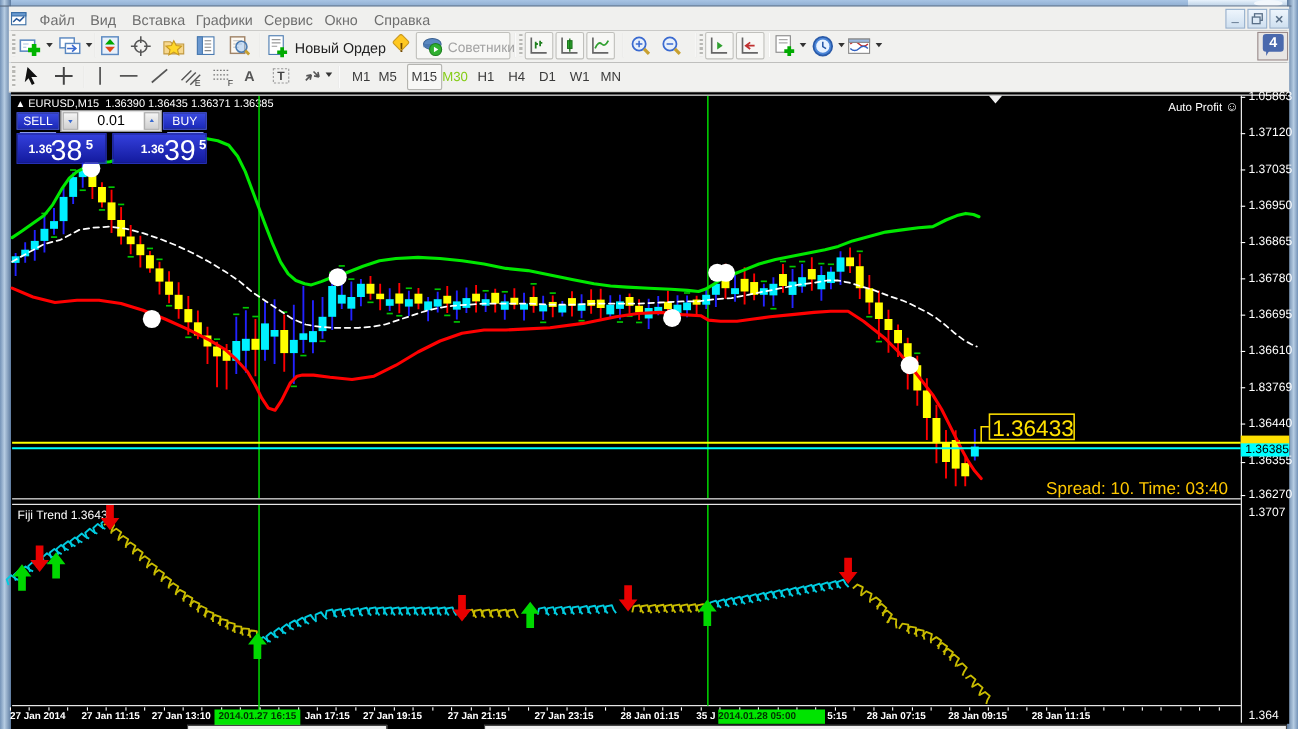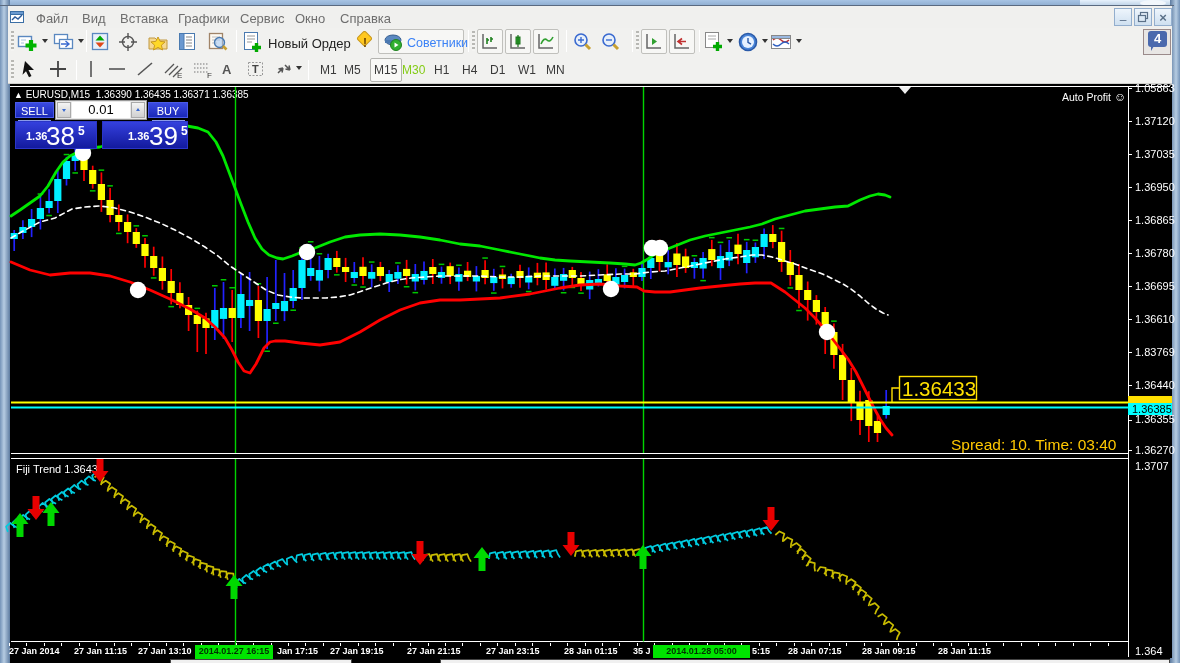--- a/index.html
+++ b/index.html
@@ -90,21 +90,21 @@
       <rect x="7" y="2" width="11" height="11" transform="rotate(45 12.5 7.5)" fill="#FFC820" stroke="#C89820" rx="2"></rect>
       <text x="11" y="16" font-size="12" font-weight="bold" fill="#704800">!</text>
     </svg></div>
 <div style="position:absolute;left:378px;top:29px;width:86px;height:25px;background:#f7f7f5;border:1px solid #c0c0bc;border-radius:2px"></div>
 <div style="position:absolute;left:382px;top:31px;width:22px;height:22px"><svg width="22" height="22">
       <ellipse cx="11" cy="9" rx="8" ry="5" fill="#5a88c0" stroke="#3a6090"></ellipse>
       <rect x="3" y="9" width="16" height="3" fill="#4a78b0"></rect>
       <circle cx="14" cy="14" r="5.5" fill="#30B030" stroke="#208020"></circle>
       <path d="M12.5 11.5 l4 2.5 -4 2.5 z" fill="#fff"></path>
     </svg></div>
-<div style="position:absolute;left:407px;top:36px;font-size:12.5px;color:#3b82f6">Советники</div>
+<div style="position:absolute;left:407px;top:36px;font-size:12.5px;color:#a3a3a3">Советники</div>
 <div style="position:absolute;left:468px;top:30px;width:1px;height:22px;background:#c8c8c4;border-right:1px solid #fff"></div>
 <div style="position:absolute;left:472px;top:31px;width:3px;height:20px;background:repeating-linear-gradient(to bottom,#b8b8b4 0 2px,#f4f4f2 2px 4px)"></div>
 <div style="position:absolute;left:477px;top:29px;width:26px;height:25px;background:#f7f7f5;border:1px solid #c0c0bc;border-radius:2px"></div>
 <div style="position:absolute;left:479px;top:31px;width:22px;height:22px"><svg width="22" height="22">
       <path d="M4 3 v14 h14 M4 17 l0 0" stroke="#666" stroke-width="1.5" fill="none"></path>
       <path d="M8 13 v-6 M8 9 h2 M12 11 v-5 M12 8 h2" stroke="#208020" stroke-width="1.6"></path>
     </svg></div>
 <div style="position:absolute;left:505px;top:29px;width:26px;height:25px;background:#f7f7f5;border:1px solid #c0c0bc;border-radius:2px"></div>
 <div style="position:absolute;left:507px;top:31px;width:22px;height:22px"><svg width="22" height="22">
       <path d="M4 3 v14 h14 M4 17 l0 0" stroke="#666" stroke-width="1.5" fill="none"></path>
@@ -726,21 +726,21 @@
     <div style="position:absolute;left:330px;top:3px;white-space:nowrap">27 Jan 19:15</div>
     <div style="position:absolute;left:407px;top:3px;white-space:nowrap">27 Jan 21:15</div>
     <div style="position:absolute;left:486px;top:3px;white-space:nowrap">27 Jan 23:15</div>
     <div style="position:absolute;left:564px;top:3px;white-space:nowrap">28 Jan 01:15</div>
     <div style="position:absolute;left:633px;top:3px;white-space:nowrap">35 J</div>
     <div style="position:absolute;left:752px;top:3px;white-space:nowrap">5:15</div>
     <div style="position:absolute;left:788px;top:3px;white-space:nowrap">28 Jan 07:15</div>
     <div style="position:absolute;left:862px;top:3px;white-space:nowrap">28 Jan 09:15</div>
     <div style="position:absolute;left:938px;top:3px;white-space:nowrap">28 Jan 11:15</div>
     <div style="position:absolute;left:195px;top:2px;width:78px;height:19px;background:#00E400;color:#003300;text-align:center;line-height:13px;font-size:9px;white-space:nowrap">2014.01.27 16:15</div>
-    <div style="position:absolute;left:653px;top:2px;width:97px;height:13px;background:#00E400;color:#003300;text-align:center;line-height:13px;font-size:9px;white-space:nowrap">2014.01.28 05:00</div>
+    <div style="position:absolute;left:653px;top:2px;width:97px;height:13px;background:#00E400;color:#003300;line-height:13px;font-size:9px;white-space:nowrap">2014.01.28 05:00</div>
   </div>
 <div style="position:absolute;left:15px;top:102px;width:173px;height:47px">
  <div style="position:absolute;left:0;top:0;width:39px;height:16px;background:linear-gradient(#3a4ae0,#1a28b8);color:#fff;font-size:11px;text-align:center;line-height:16px;border:1px solid #4a5ae8">SELL</div>
  <div style="position:absolute;left:133px;top:0;width:40px;height:16px;background:linear-gradient(#3a4ae0,#1a28b8);color:#fff;font-size:11px;text-align:center;line-height:16px;border:1px solid #4a5ae8">BUY</div>
  <div style="position:absolute;left:40px;top:-2px;width:92px;height:20px;background:#e8e8e8;border:1px solid #999"></div>
  <div style="position:absolute;left:42px;top:0px;width:14px;height:16px;background:linear-gradient(#f4f4f4,#d0d0d0);border:1px solid #aaa;text-align:center">
       <div style="margin:6px auto 0;width:0;border-left:2.5px solid transparent;border-right:2.5px solid transparent;border-top:3.5px solid #3a6ad0"></div>
     </div>
  <div style="position:absolute;left:57px;top:0px;width:58px;height:16px;background:#fff;color:#000;font-size:13px;text-align:center;line-height:16px">0.01</div>
  <div style="position:absolute;left:116px;top:0px;width:14px;height:16px;background:linear-gradient(#f4f4f4,#d0d0d0);border:1px solid #aaa">

